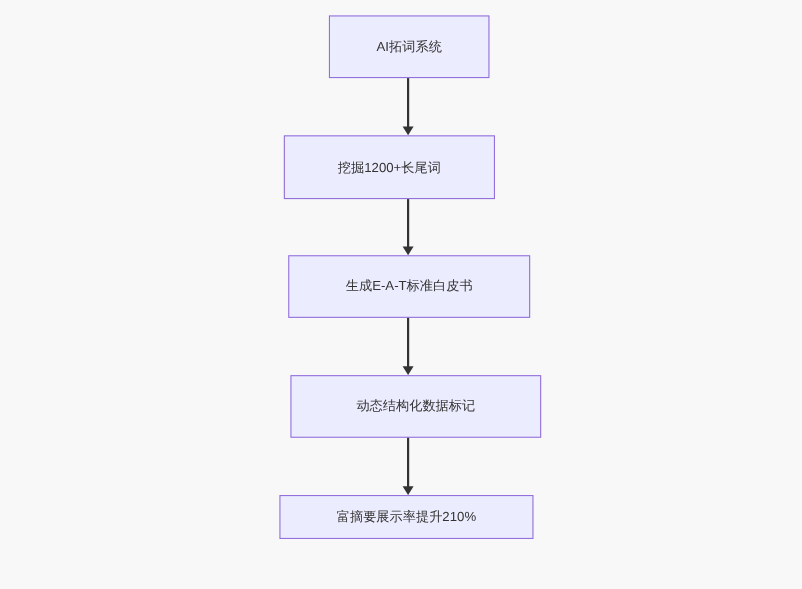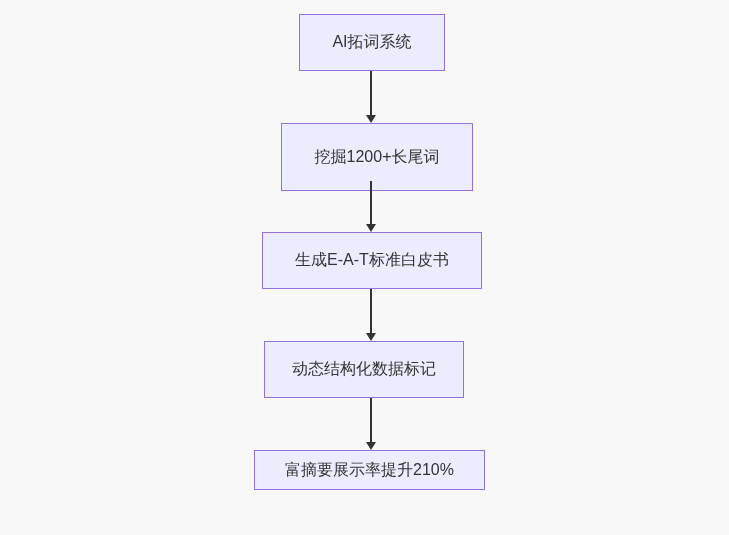--- a/index.html
+++ b/index.html
@@ -18,31 +18,31 @@
     width: 729px;
     height: 535px;
     background: #f8f8f8;
   }
   .flow-node {
     position: absolute;
     box-sizing: border-box;
     background: #ECECFF;
     border: 1px solid #9370DB;
     color: #333333;
-    font-size: 16px;
+    font-size: 12px;
     display: flex;
     align-items: center;
     justify-content: center;
     text-align: center;
     white-space: nowrap;
   }
   .node-a { left: 299px; top: 14px;  width: 146px; height: 57px; }
-  .node-b { left: 281px; top: 123px; width: 192px; height: 68px; }
+  .node-b { left: 258px; top: 123px; width: 192px; height: 58px; }
   .node-c { left: 262px; top: 232px; width: 220px; height: 57px; }
-  .node-d { left: 264px; top: 341px; width: 200px; height: 57px; }
+  .node-d { left: 264px; top: 341px; width: 228px; height: 57px; }
   .node-e { left: 254px; top: 450px; width: 231px; height: 40px; }
   .edge {
     position: absolute;
     left: 366px;
     width: 10px;
   }
   .edge .shaft {
     position: absolute;
     left: 4px;
     top: 0;

